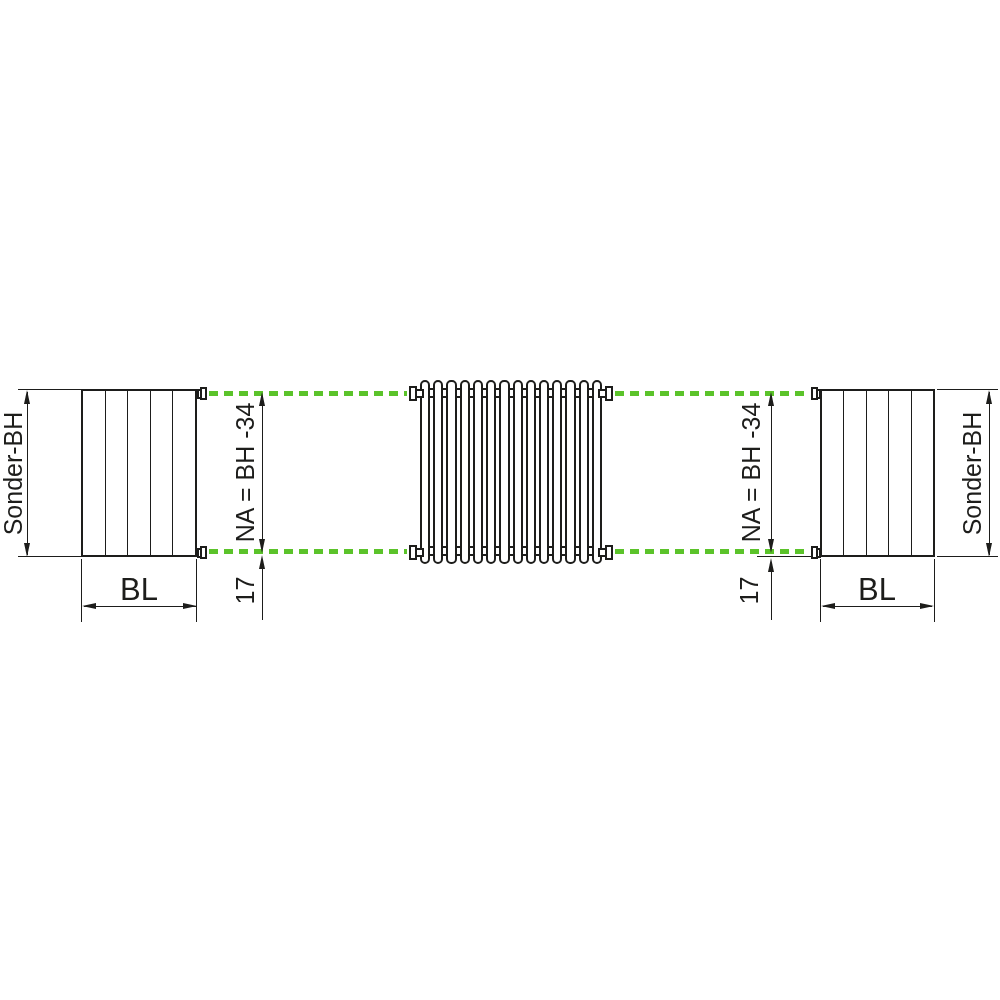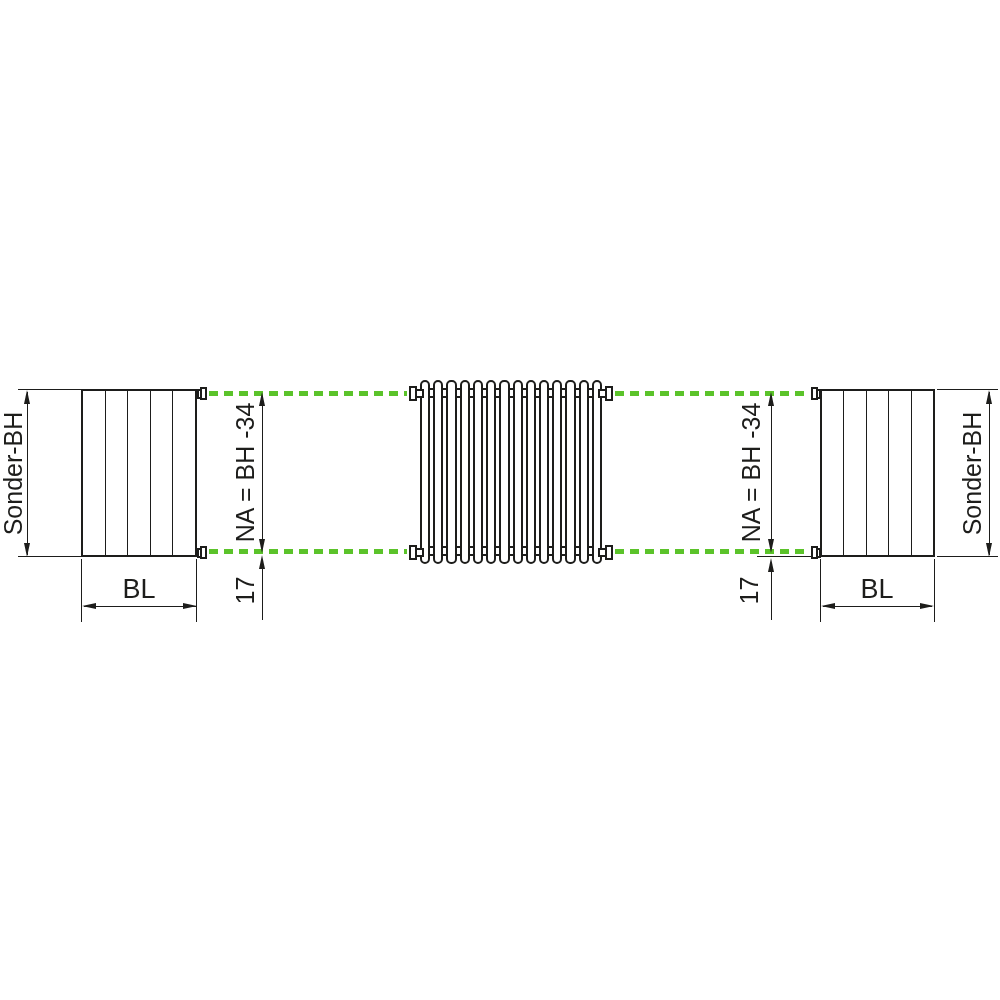--- a/index.html
+++ b/index.html
@@ -45,21 +45,21 @@
   .fneck { z-index: 3; }
   .fcap  { z-index: 4; }
   .vlabel {
     position: absolute; width: 40px; height: 40px;
     display: flex; align-items: center; justify-content: center;
     font-size: 25px; line-height: 1;
   }
   .vlabel span { transform: rotate(-90deg); white-space: nowrap; display: inline-block; }
   .hlabel {
     position: absolute; transform: translate(-50%,-50%);
-    font-size: 27px; line-height: 1; white-space: nowrap;
+    font-size: 31px; line-height: 1; white-space: nowrap;
   }
 </style>
 </head>
 <body>
 
 <div id="canvas">
 
   <div class="panel-rect" style="left:81px; top:389px; width:116px; height:168px;">
       <div class="panel"></div>
       <div class="panel"></div>

